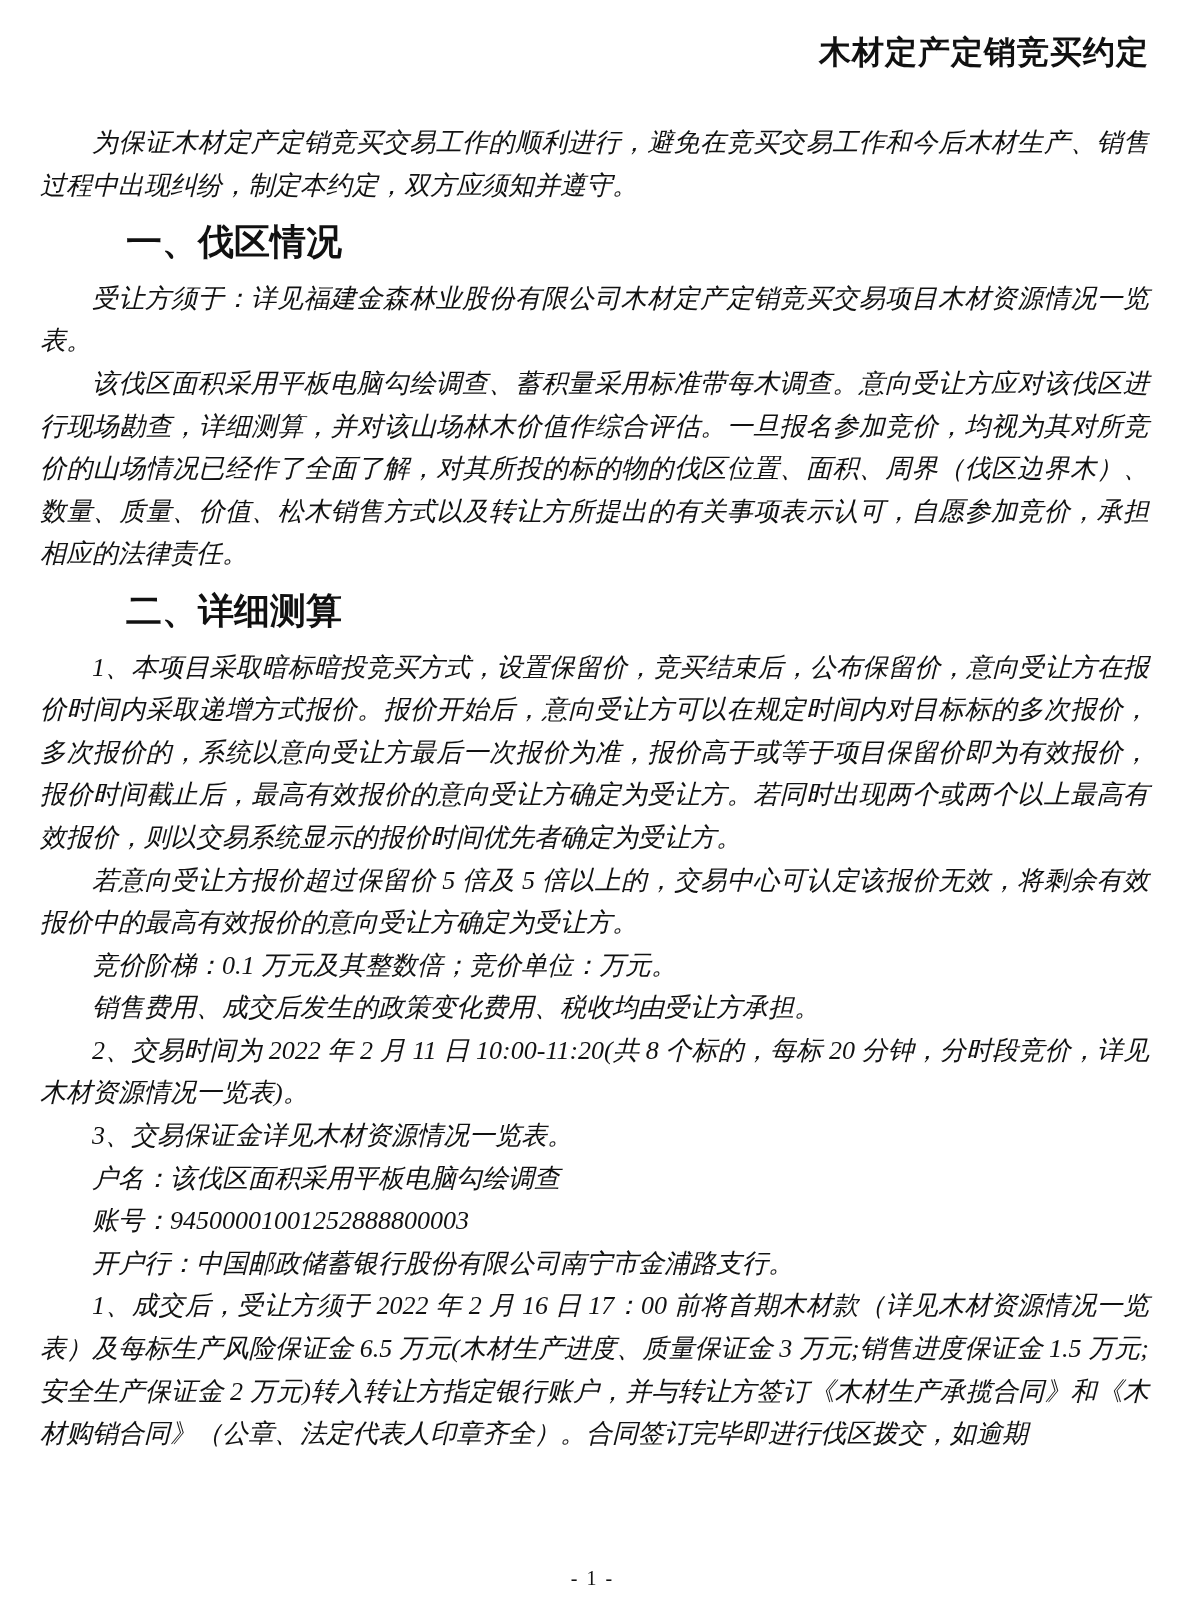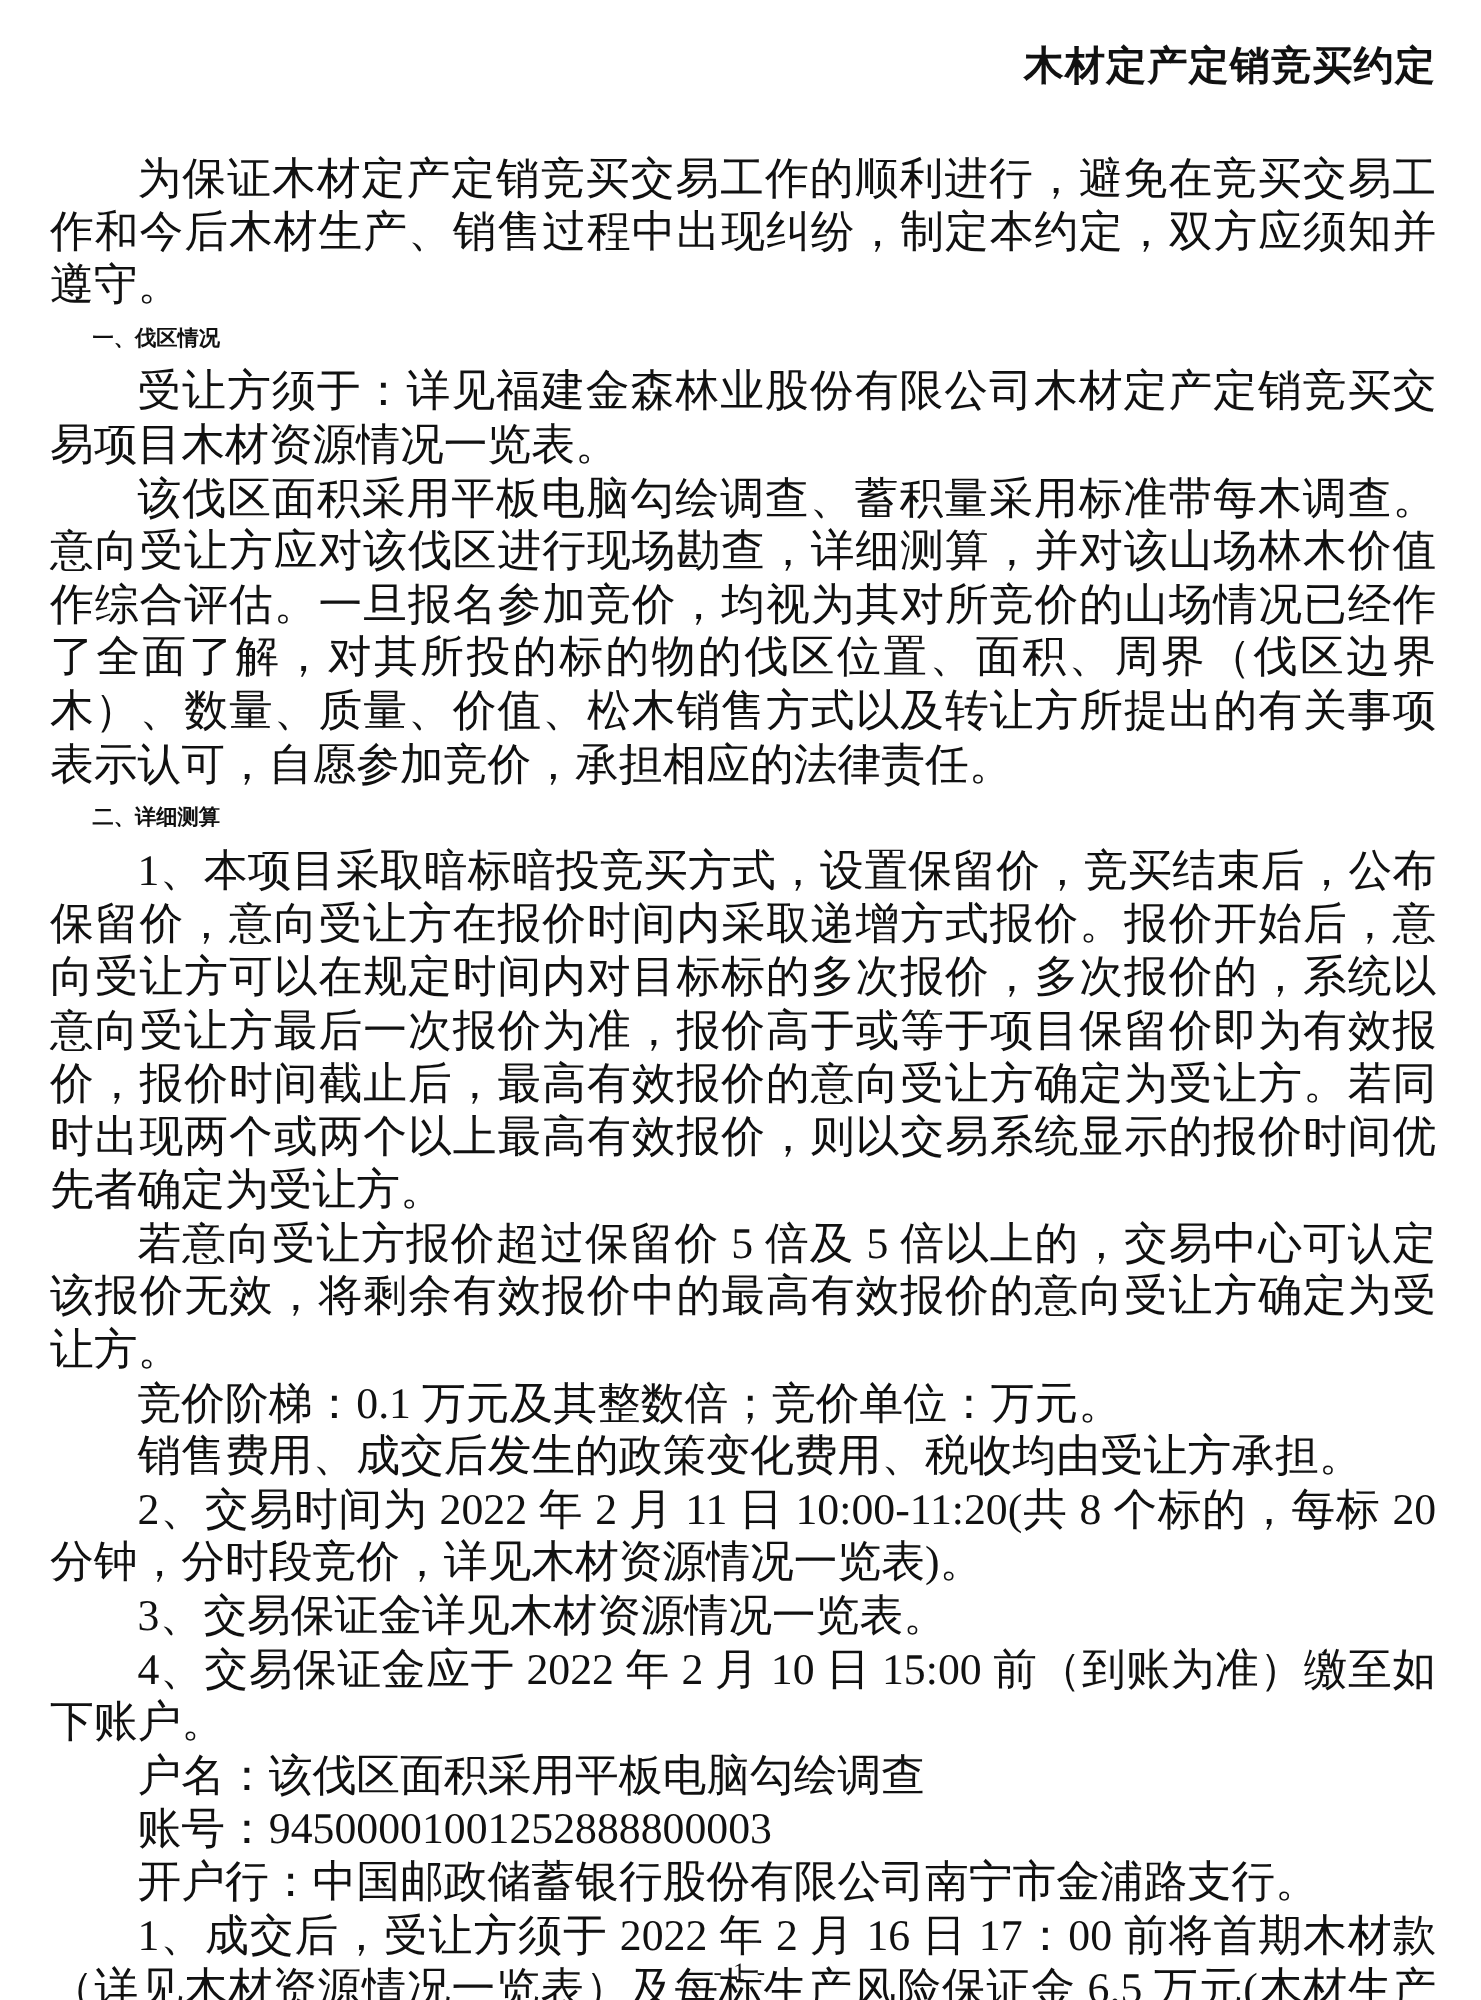--- a/index.html
+++ b/index.html
@@ -20,31 +20,32 @@
   }
   .doc-title {
     font-size: 32px;
     font-weight: bold;
     line-height: 48px;
     text-align: right;
     margin: 0 0 46px 0;
     letter-spacing: 1px;
   }
   .para {
-    font-size: 35px;
+    font-size: 26px;
     line-height: 42.6px;
     margin: 0;
     text-align: justify;
     text-indent: 2em;
     word-break: break-all;
+    font-style: italic;
   }
   .heading {
-    font-size: 17px;
+    font-size: 36px;
     line-height: 42.6px;
-    margin: 0;
+    margin: 14px;
     text-align: left;
     text-indent: 2em;
     font-weight: bold;
   }
   .footer {
     position: absolute;
     left: 0;
     right: 0;
     top: 1564px;
     text-align: center;
@@ -64,20 +65,19 @@
   <h2 class="heading">一、伐区情况</h2>
   <p class="para">受让方须于：详见福建金森林业股份有限公司木材定产定销竞买交易项目木材资源情况一览表。</p>
   <p class="para">该伐区面积采用平板电脑勾绘调查、蓄积量采用标准带每木调查。意向受让方应对该伐区进行现场勘查，详细测算，并对该山场林木价值作综合评估。一旦报名参加竞价，均视为其对所竞价的山场情况已经作了全面了解，对其所投的标的物的伐区位置、面积、周界（伐区边界木）、数量、质量、价值、松木销售方式以及转让方所提出的有关事项表示认可，自愿参加竞价，承担相应的法律责任。</p>
   <h2 class="heading">二、详细测算</h2>
   <p class="para">1、本项目采取暗标暗投竞买方式，设置保留价，竞买结束后，公布保留价，意向受让方在报价时间内采取递增方式报价。报价开始后，意向受让方可以在规定时间内对目标标的多次报价，多次报价的，系统以意向受让方最后一次报价为准，报价高于或等于项目保留价即为有效报价，报价时间截止后，最高有效报价的意向受让方确定为受让方。若同时出现两个或两个以上最高有效报价，则以交易系统显示的报价时间优先者确定为受让方。</p>
   <p class="para">若意向受让方报价超过保留价 5 倍及 5 倍以上的，交易中心可认定该报价无效，将剩余有效报价中的最高有效报价的意向受让方确定为受让方。</p>
   <p class="para">竞价阶梯：0.1 万元及其整数倍；竞价单位：万元。</p>
   <p class="para">销售费用、成交后发生的政策变化费用、税收均由受让方承担。</p>
   <p class="para">2、交易时间为 2022 年 2 月 11 日 10:00-11:20(共 8 个标的，每标 20 分钟，分时段竞价，详见木材资源情况一览表)。</p>
   <p class="para">3、交易保证金详见木材资源情况一览表。</p>
-  <p class="para">4、交易保证金应于 2022 年 2 月 10 日 15:00 前（到账为准）缴至如下账户。</p>
   <p class="para">户名：该伐区面积采用平板电脑勾绘调查</p>
   <p class="para">账号：94500001001252888800003</p>
   <p class="para">开户行：中国邮政储蓄银行股份有限公司南宁市金浦路支行。</p>
   <p class="para">1、成交后，受让方须于 2022 年 2 月 16 日 17：00 前将首期木材款（详见木材资源情况一览表）及每标生产风险保证金 6.5 万元(木材生产进度、质量保证金 3 万元;销售进度保证金 1.5 万元;安全生产保证金 2 万元)转入转让方指定银行账户，并与转让方签订《木材生产承揽合同》和《木材购销合同》（公章、法定代表人印章齐全）。合同签订完毕即进行伐区拨交，如逾期</p>
 </div>
 
 <div class="footer">- 1 -</div>
 
 </body></html>

